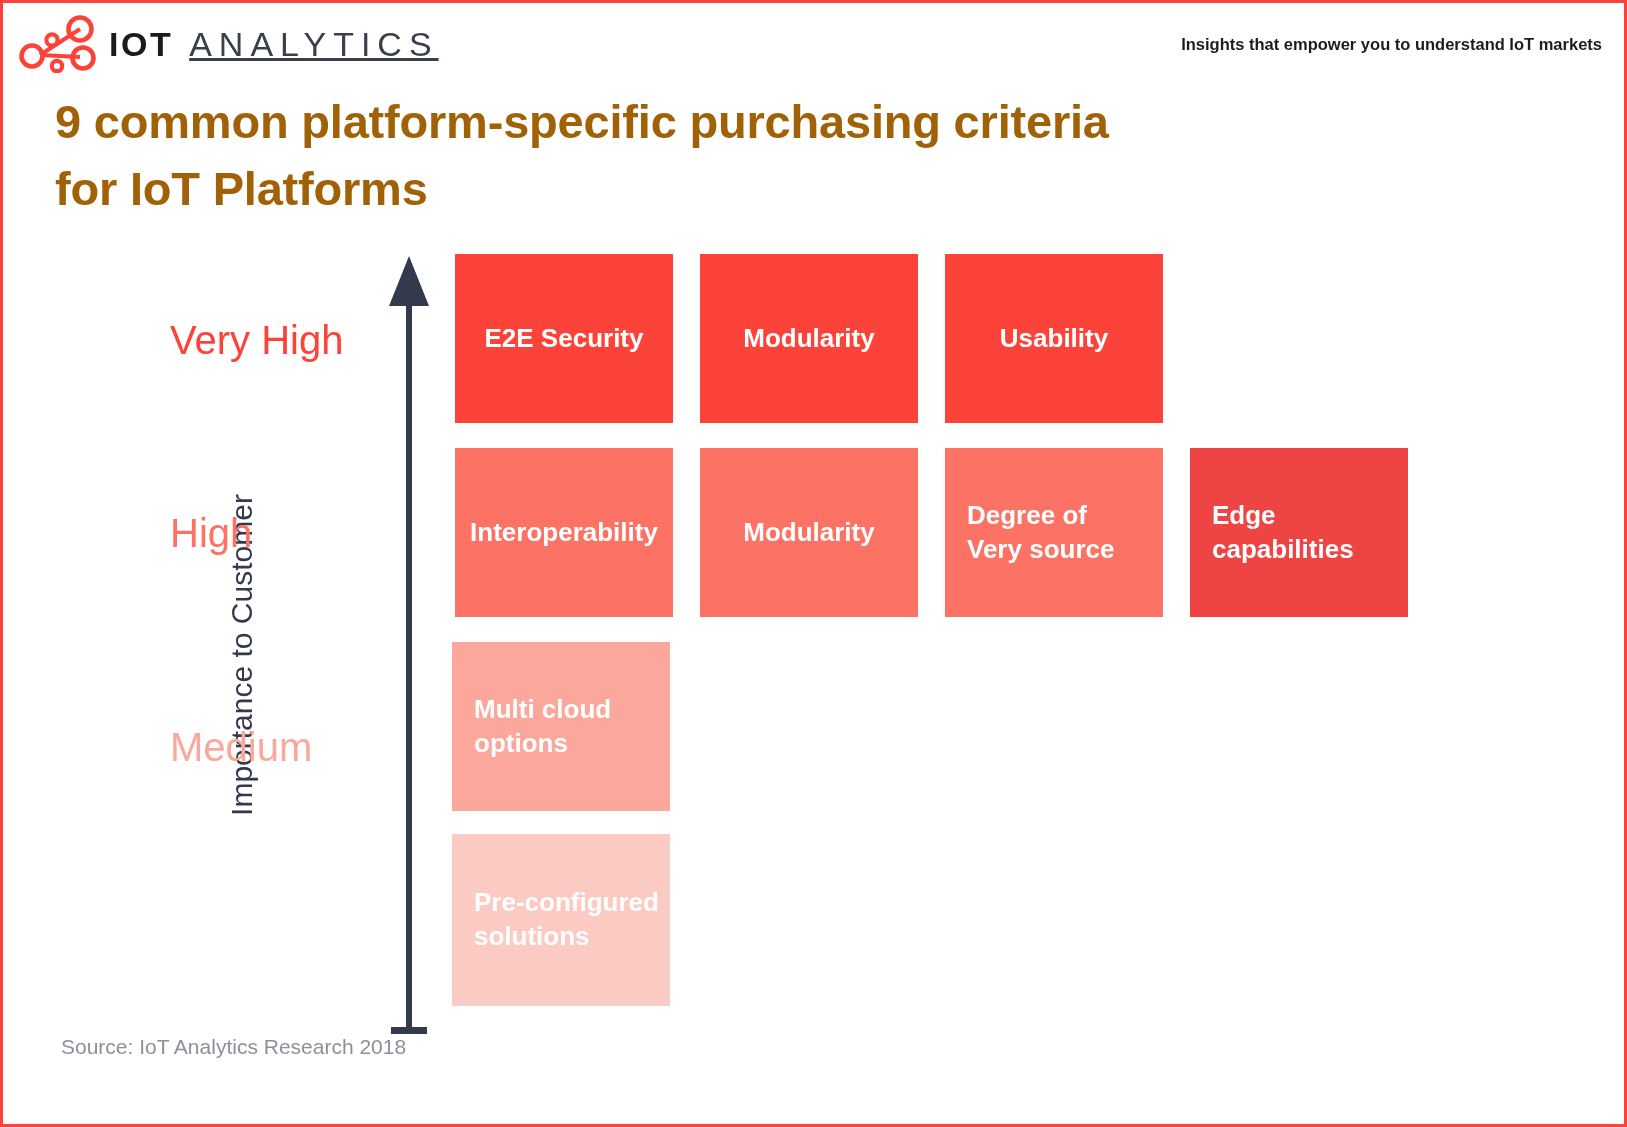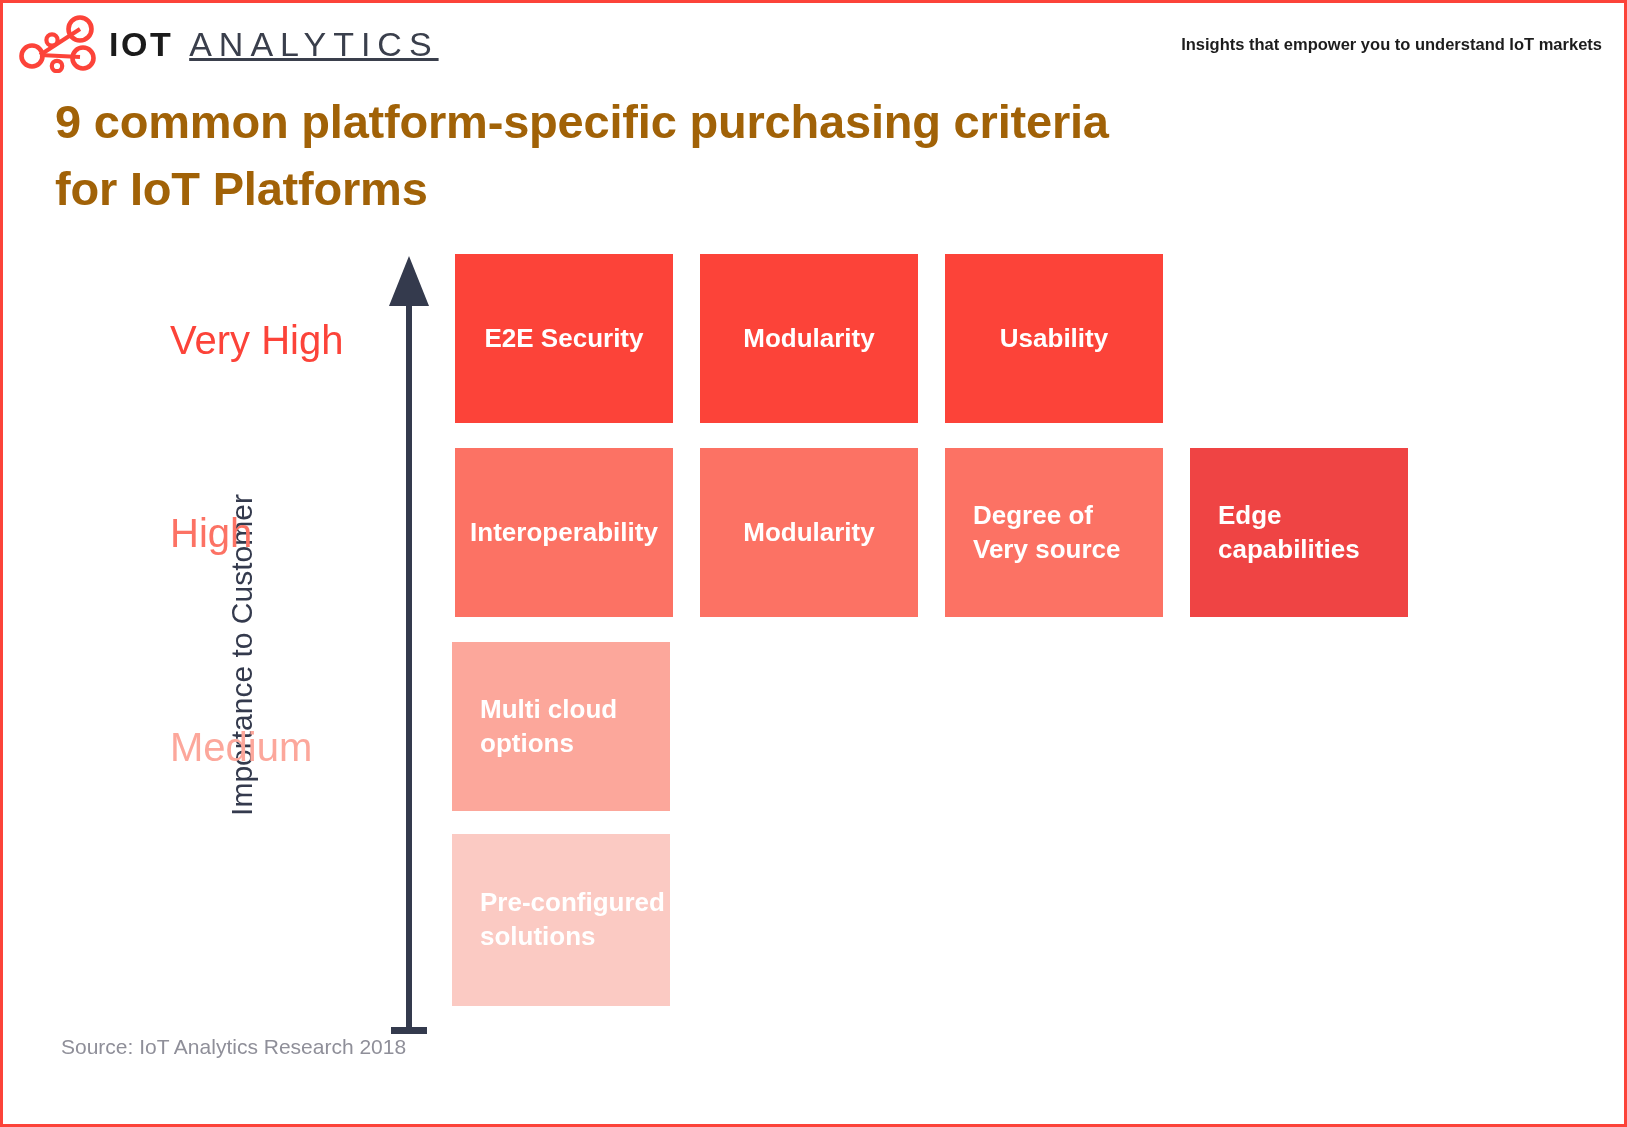--- a/index.html
+++ b/index.html
@@ -157,21 +157,21 @@
     position: absolute;
     display: flex;
     align-items: center;
     box-sizing: border-box;
     color: #ffffff;
     font-weight: 700;
     line-height: 1.3;
   }
   .box-label { display: block; width: 100%; }
   .box-center { justify-content: center; text-align: center; }
-  .box-left   { justify-content: flex-start; text-align: left; padding-left: 28px; }
+  .box-left   { justify-content: flex-start; text-align: left; padding-left: 22px; }
 
   
   .source {
     position: absolute;
     left: 58px;
     top: 1032px;
     font-size: 21px;
     color: #8f8f99;
     font-weight: 400;
   }

